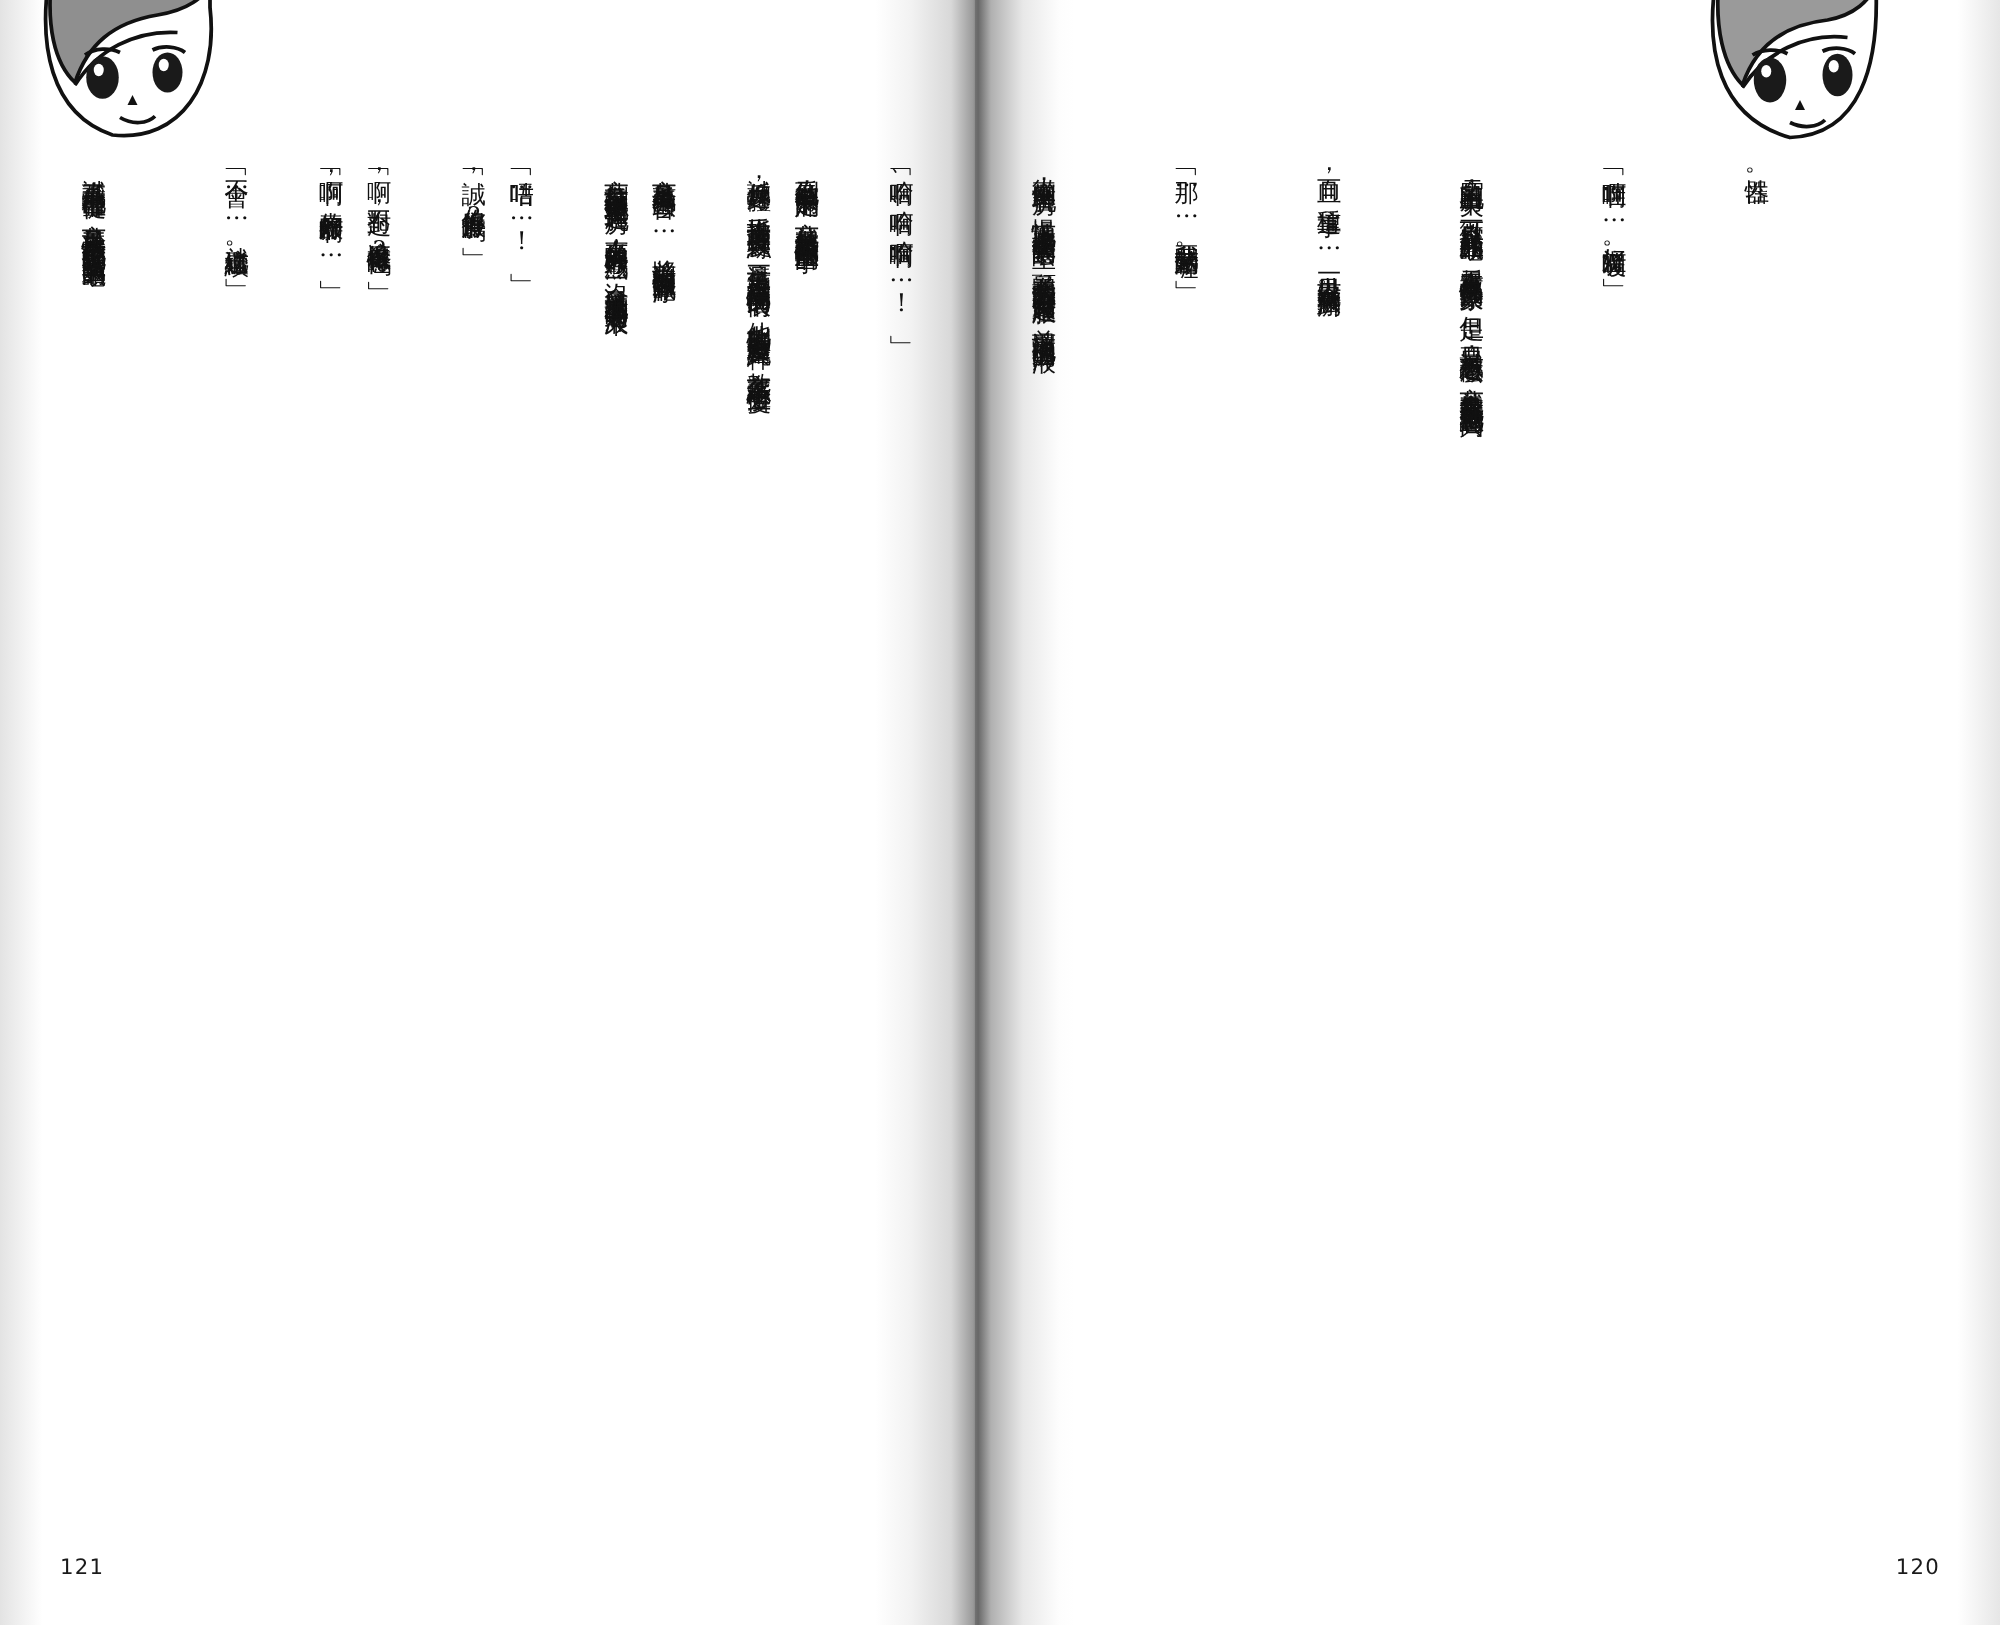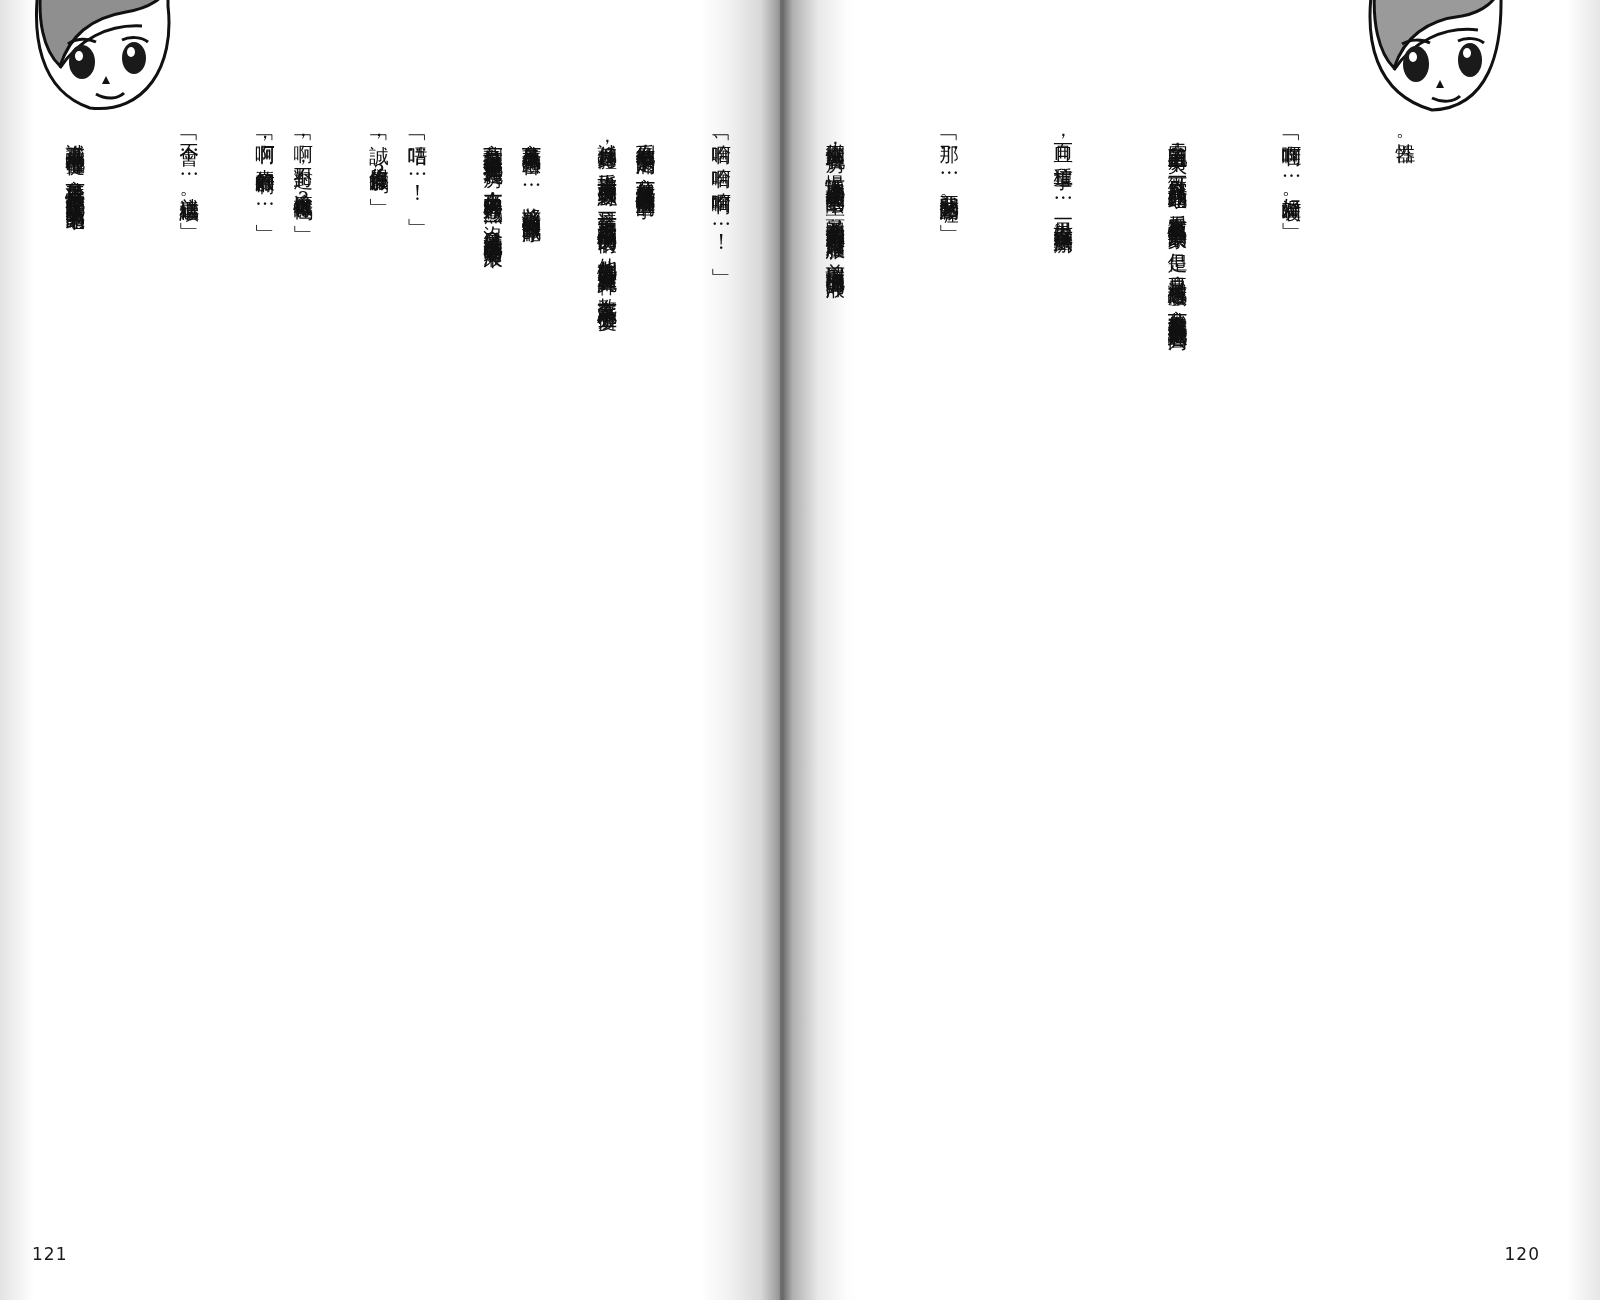--- a/index.html
+++ b/index.html
@@ -96,22 +96,22 @@
 
   
   .folio {
     position: absolute;
     bottom: 36px;
     font-family: "DejaVu Sans", "Liberation Sans", sans-serif;
     font-size: 17px;
     color: #1a1a1a;
     letter-spacing: 1px;
   }
-  .folio.left  { left: 32px; }
-  .folio.right { right: 60px; }
+  .folio.left  { left: 48px; }
+  .folio.right { right: 48px; }
 </style>
 </head>
 <body>
 
 <div id="page">
 
   <div class="page-edge-left"></div>
   <div class="page-edge-right"></div>
   <div class="spine"></div>
   <div class="spine-line"></div>

